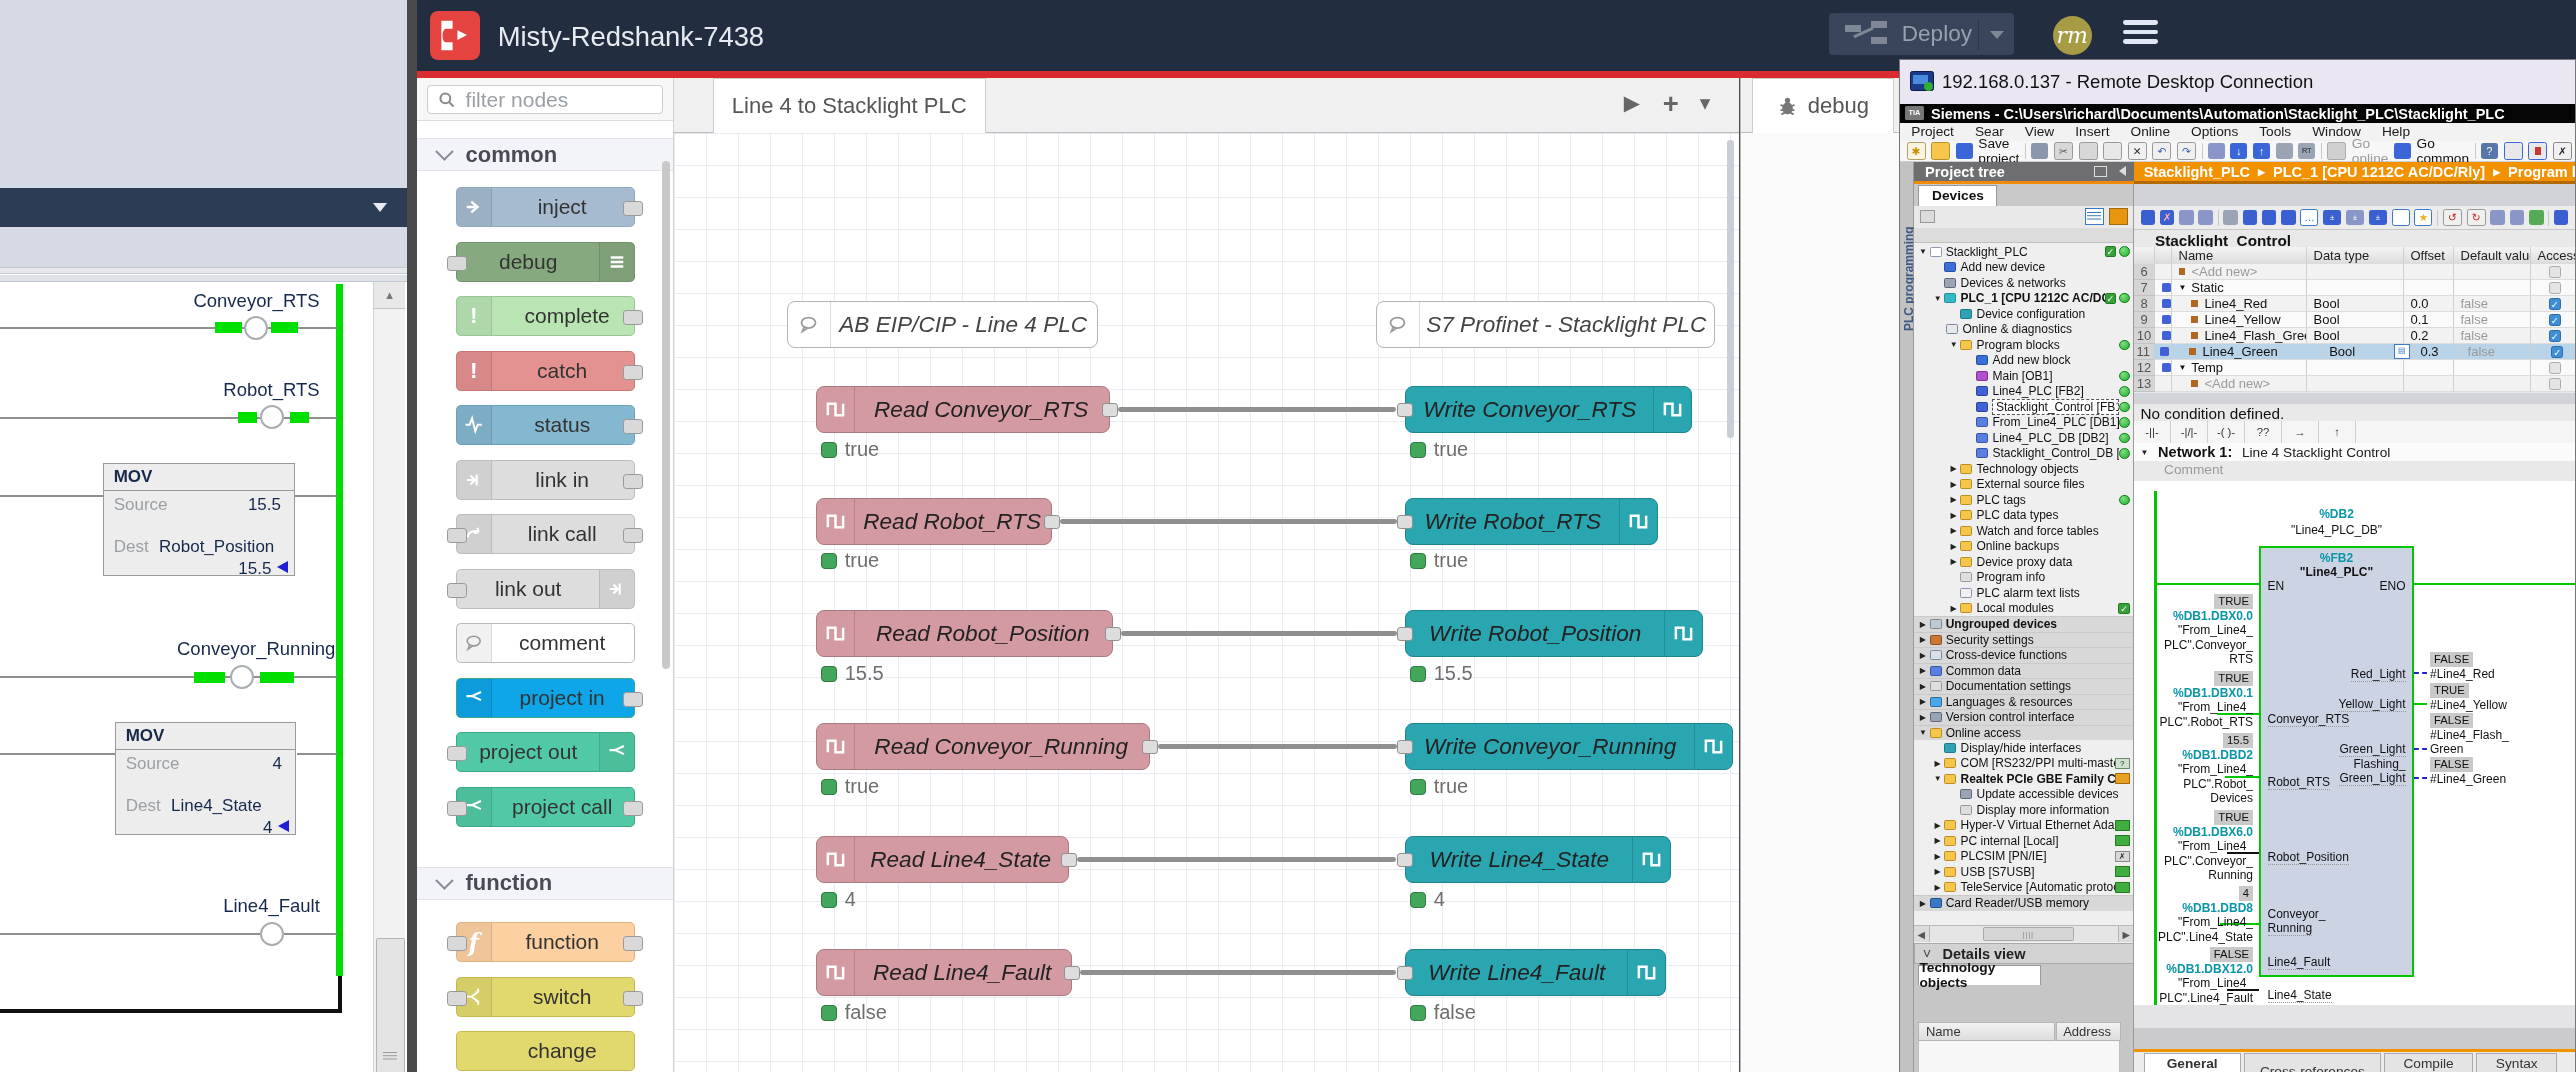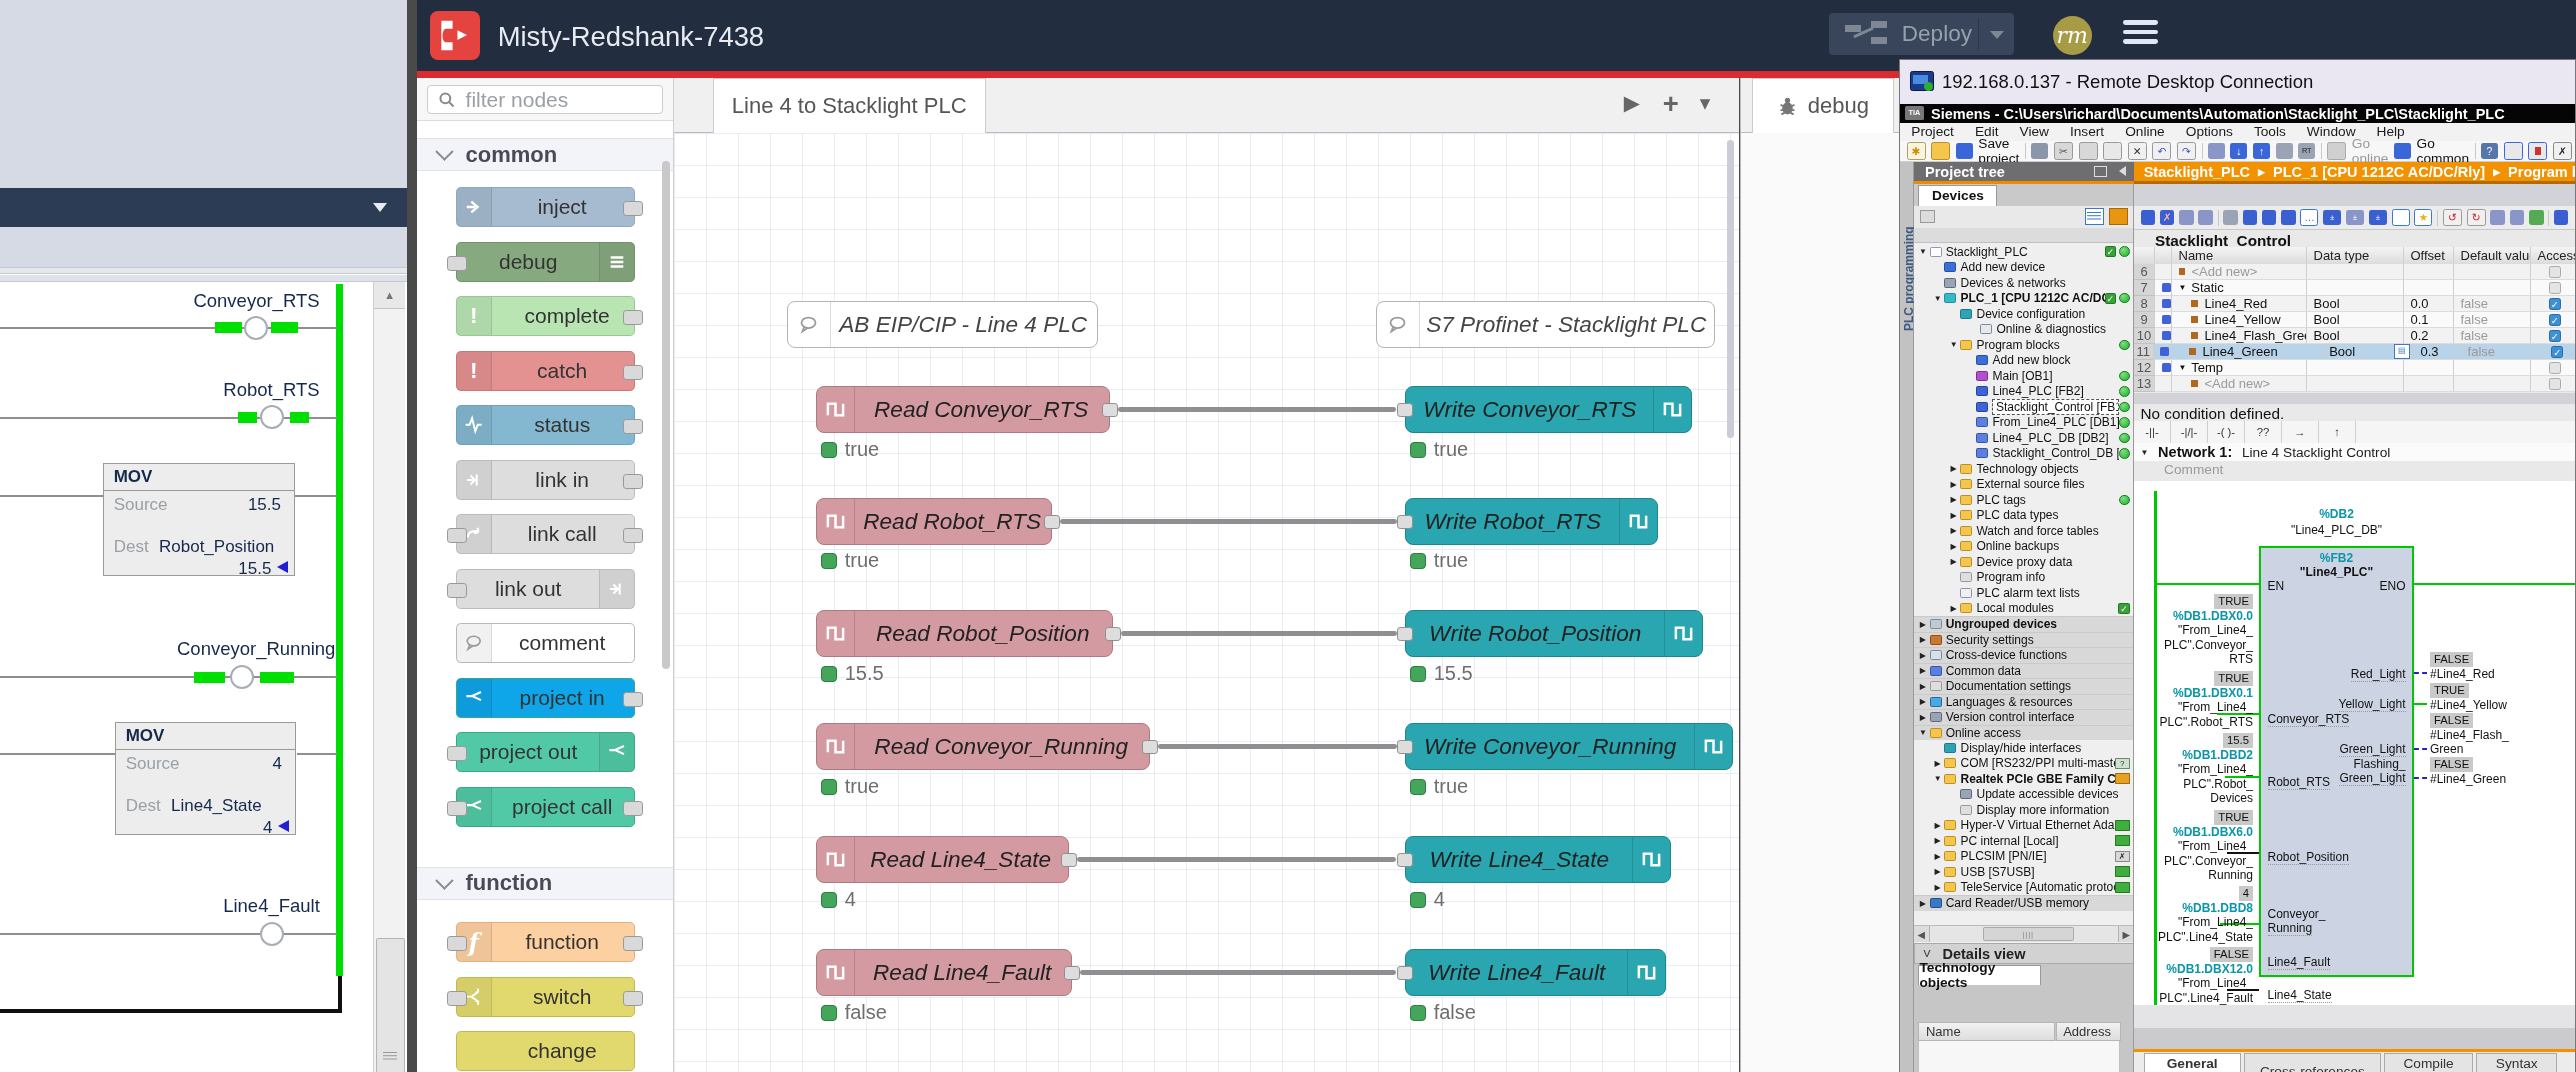--- a/index.html
+++ b/index.html
@@ -618,21 +618,21 @@
       <span class="abs" style="left:42px;top:11.3px">192.168.0.137 - Remote Desktop Connection</span>
     </div>
 
     <div class="abs tia-bar" style="left:0;top:44px;width:675px;height:19.4px">
       <span class="abs" style="left:4.8px;top:2.4px;width:19.4px;height:13.7px;background:#777;color:#fff;font-size:7.3px;text-align:center;line-height:13.7px;border-radius:1.6px">TIA</span>
       <span class="abs" style="left:31px;top:1.6px;white-space:nowrap;overflow:hidden;width:629px">Siemens  -  C:\Users\richard\Documents\Automation\Stacklight_PLC\Stacklight_PLC</span>
     </div>
 
     <div class="abs menu" style="left:0;top:63px;width:675px;height:18.5px">
       <span>Project</span>
-      <span>Edit</span>
+      <span>Sear</span>
       <span>View</span>
       <span>Insert</span>
       <span>Online</span>
       <span>Options</span>
       <span>Tools</span>
       <span>Window</span>
       <span>Help</span>
     </div>
 
     <div class="abs tbar" style="left:0;top:81px;width:675px;height:21px">
@@ -731,21 +731,21 @@
             <span class="tb">
               <span class="chk">✓</span>
               <span class="dot"></span>
             </span>
           </div>
         <div class="trow" style="padding-left:34px">
             <span class="ta"></span>
             <span class="tico i-conf"></span>
             <span class="tl">Device configuration</span>
           </div>
-        <div class="trow" style="padding-left:54px">
+        <div class="trow" style="padding-left:20px">
             <span class="ta"></span>
             <span class="tico i-diag"></span>
             <span class="tl">Online &amp; diagnostics</span>
           </div>
         <div class="trow" style="padding-left:34px">
             <span class="ta">▼</span>
             <span class="tico i-folder"></span>
             <span class="tl">Program blocks</span>
             <span class="tb">
               <span class="dot"></span>

